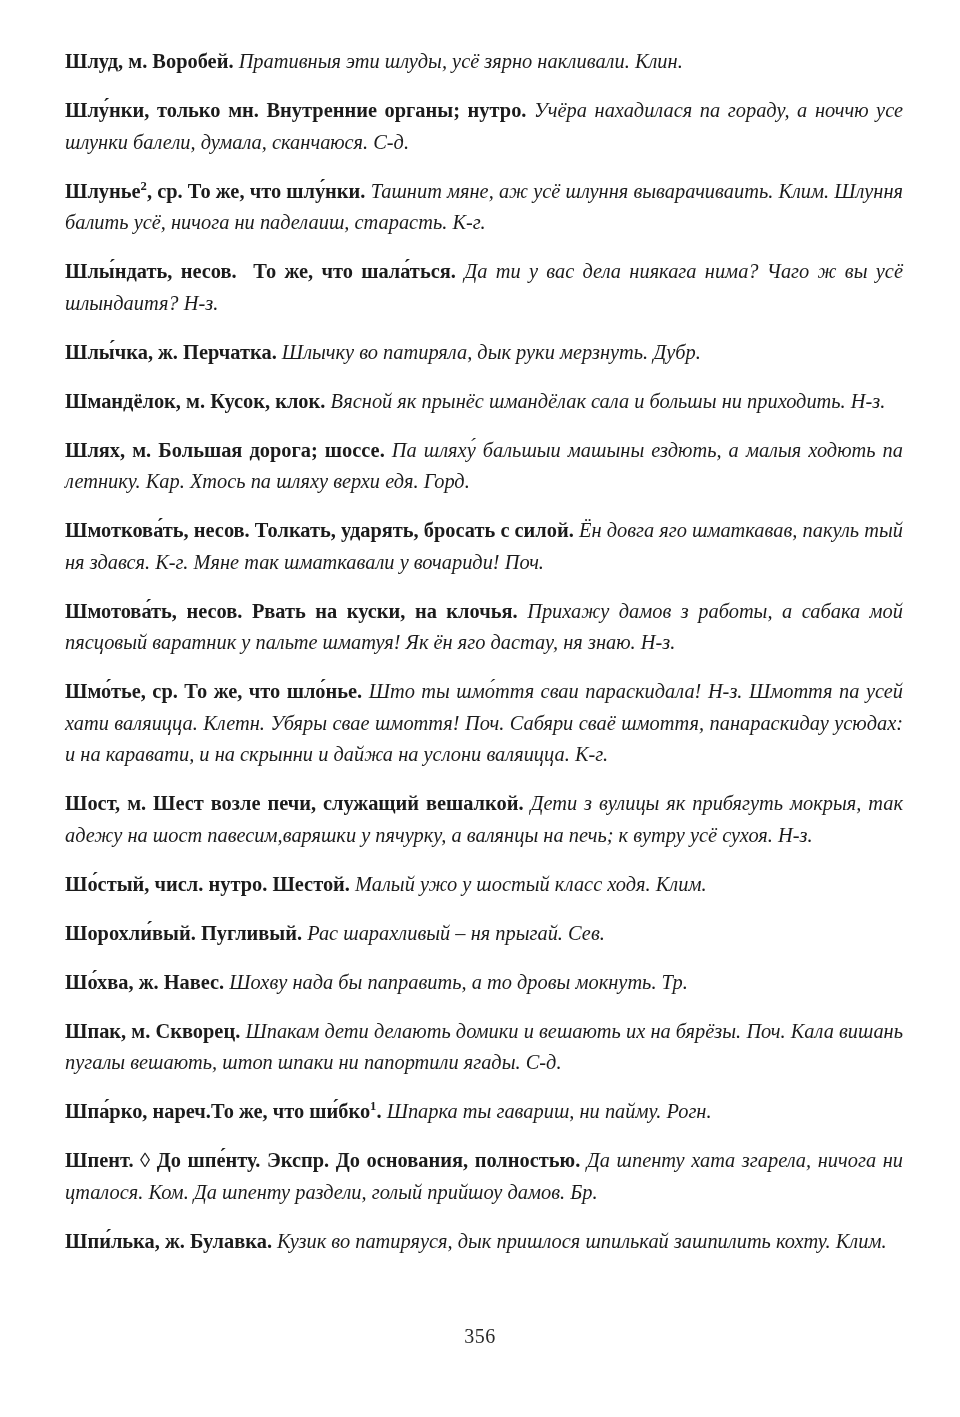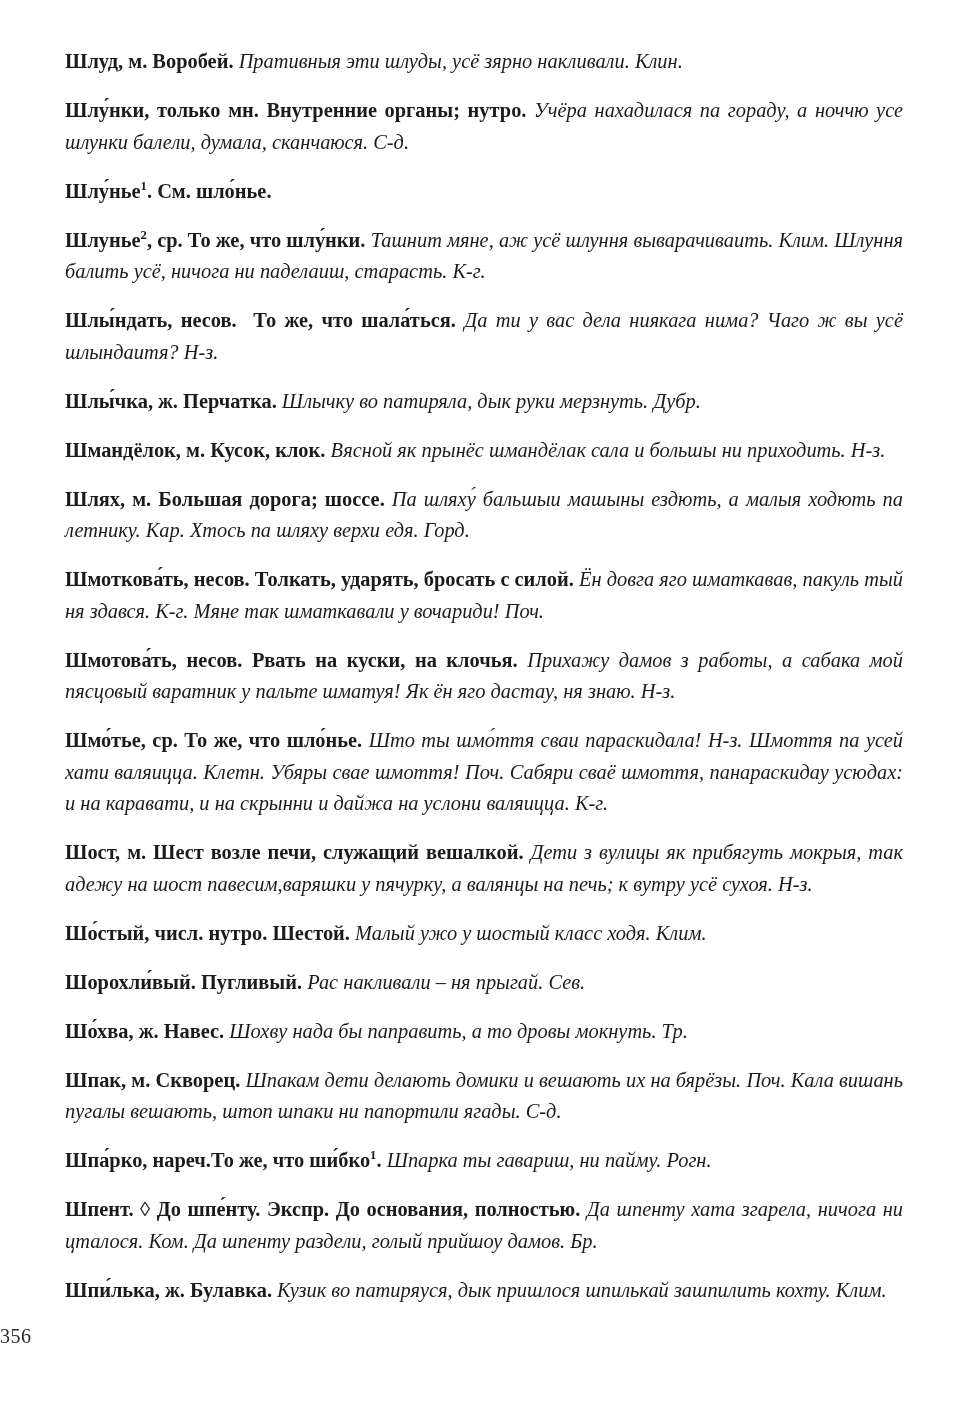--- a/index.html
+++ b/index.html
@@ -61,20 +61,21 @@
     font-size: 0.62em;
     vertical-align: super;
     line-height: 0;
     font-weight: bold;
   }
   .pagenum {
     position: absolute;
     left: 0;
     top: 1325px;
     width: 960px;
+    text-align: center;
     font-size: 20px;
     font-family: "Liberation Serif", "DejaVu Serif", serif;
     color: #2a2a2a;
     letter-spacing: 0.5px;
   }
 </style>
 </head>
 <body>
 
 <div class="page">
@@ -88,24 +89,20 @@
       <span class="src">Клин.</span>
     </p>
 
     <p class="entry">
       <span class="hw">Шлу́нки, только мн.</span>
       <span class="gloss">Внутренние органы; нутро.</span>
       <span class="ex">Учёра нахадилася па гораду, а ноччю усе шлунки балели, думала, сканчаюся.</span>
       <span class="src">С-д.</span>
     </p>
 
-    <p class="entry">
-      <span class="hw">Шлу́нье</span><sup>1</sup><span class="hw">.</span>
-      <span class="gloss">См. шло́нье.</span>
-    </p>
 
     <p class="entry">
       <span class="hw">Шлунье</span><sup>2</sup><span class="hw">, ср.</span>
       <span class="gloss">То же, что шлу́нки.</span>
       <span class="ex">Ташнит мяне, аж усё шлуння выварачиваить.</span>
       <span class="src">Клим.</span>
       <span class="ex">Шлуння балить усё, ничога ни паделаиш, старасть.</span>
       <span class="src">К-г.</span>
     </p>
 
@@ -179,21 +176,21 @@
     <p class="entry">
       <span class="hw">Шо́стый, числ. нутро.</span>
       <span class="gloss">Шестой.</span>
       <span class="ex">Малый ужо у шостый класс ходя.</span>
       <span class="src">Клим.</span>
     </p>
 
     <p class="entry">
       <span class="hw">Шорохли́вый.</span>
       <span class="gloss">Пугливый.</span>
-      <span class="ex">Рас накливали – ня  прыгай.</span>
+      <span class="ex">Рас шарахливый – ня  прыгай.</span>
       <span class="src">Сев.</span>
     </p>
 
     <p class="entry">
       <span class="hw">Шо́хва, ж.</span>
       <span class="gloss">Навес.</span>
       <span class="ex">Шохву нада бы паправить, а то дровы мокнуть.</span>
       <span class="src">Тр.</span>
     </p>
 

